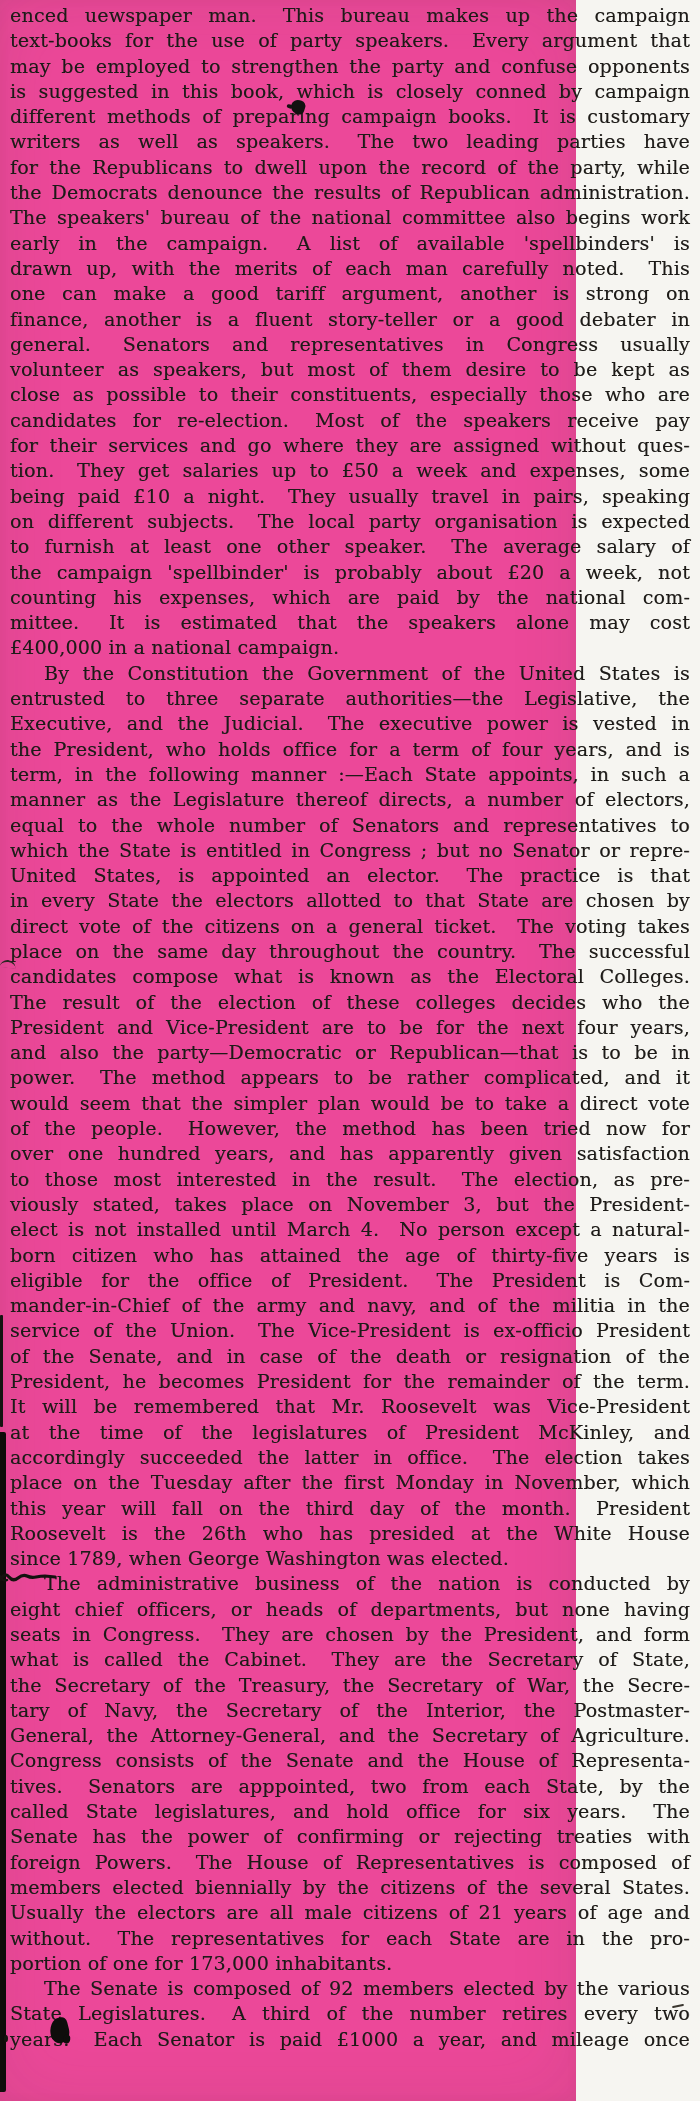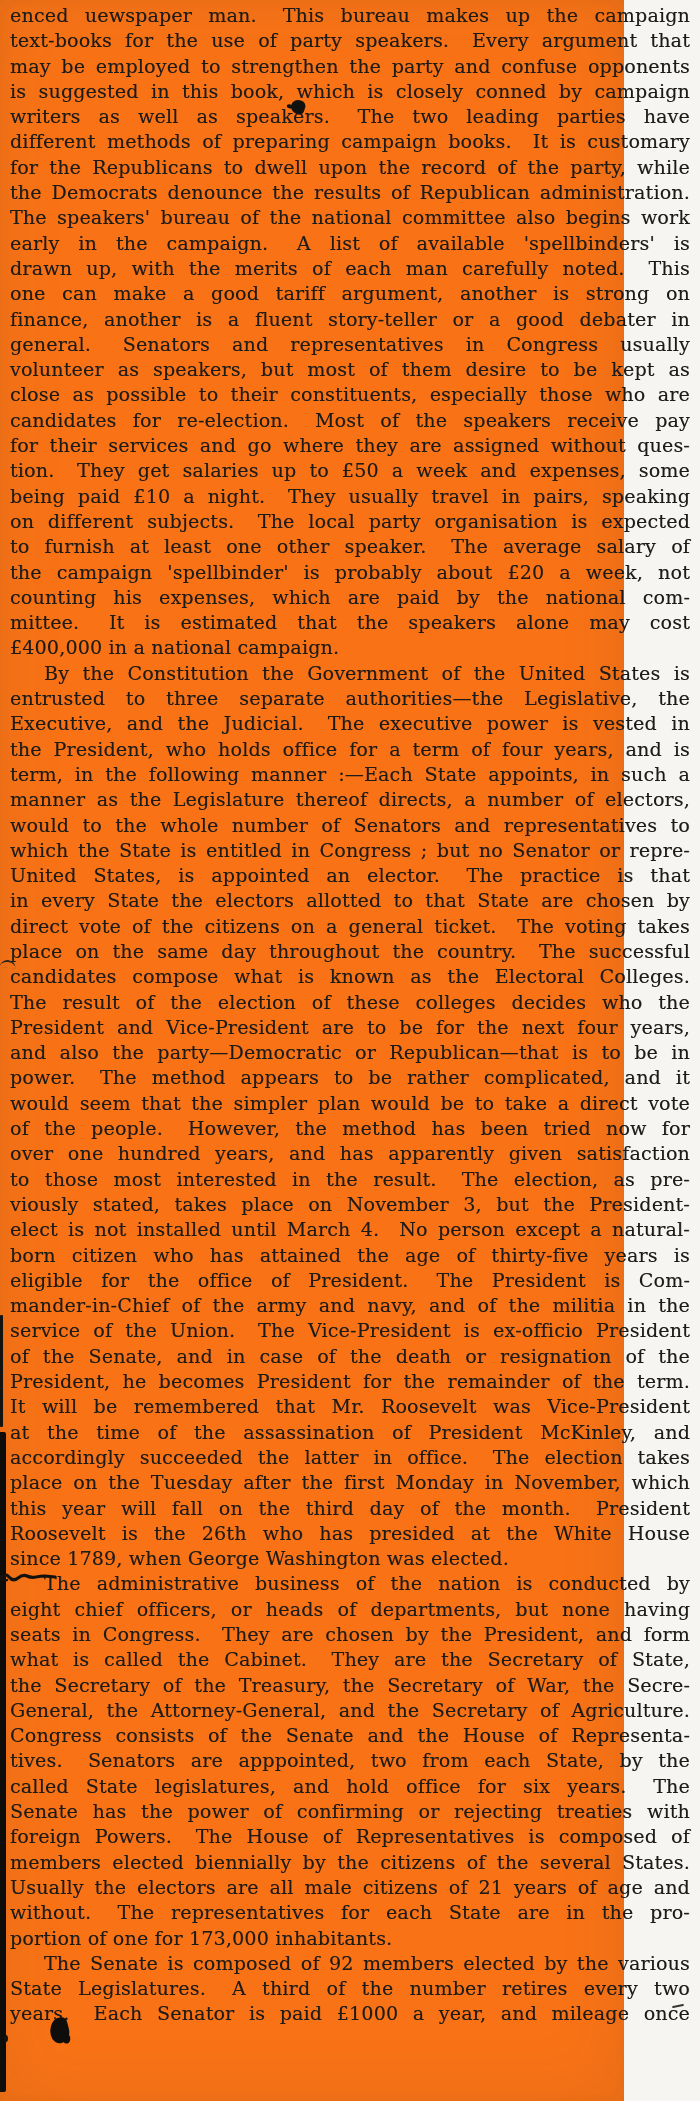--- a/index.html
+++ b/index.html
@@ -4,22 +4,22 @@
 <style>
   html,body{margin:0;padding:0;}
   body{
     width:700px;height:2101px;
     background:#f6f5f1;
     font-family:"DejaVu Serif","Liberation Serif",serif;
     overflow:hidden;
   }
   .page{
     position:relative;
-    width:624px;height:2101px;
-    background:#f97316;
+    width:576px;height:2101px;
+    background:#ec4899;
   }
   .vignette{
     position:absolute;inset:0;pointer-events:none;
     box-shadow:inset 0 0 70px rgba(60,55,45,0.10), inset 0 0 12px rgba(60,55,45,0.05);
   }
   .text-column{
     position:absolute;
     left:10px;top:3px;
     width:680px;
   }
@@ -79,22 +79,22 @@
 </style>
 </head>
 <body>
 
 <div class="page">
   <div class="text-column">
       <div class="line">enced uewspaper man.  This bureau makes up the campaign</div>
       <div class="line">text-books for the use of party speakers.  Every argument that</div>
       <div class="line">may be employed to strengthen the party and confuse opponents</div>
       <div class="line">is suggested in this book, which is closely conned by campaign</div>
+      <div class="line">different methods of preparing campaign books.  It is customary</div>
       <div class="line">writers as well as speakers.  The two leading parties have</div>
-      <div class="line">different methods of preparing campaign books.  It is customary</div>
       <div class="line">for the Republicans to dwell upon the record of the party, while</div>
       <div class="line">the Democrats denounce the results of Republican administration.</div>
       <div class="line">The speakers' bureau of the national committee also begins work</div>
       <div class="line">early in the campaign.  A list of available 'spellbinders' is</div>
       <div class="line">drawn up, with the merits of each man carefully noted.  This</div>
       <div class="line">one can make a good tariff argument, another is strong on</div>
       <div class="line">finance, another is a fluent story-teller or a good debater in</div>
       <div class="line">general.  Senators and representatives in Congress usually</div>
       <div class="line">volunteer as speakers, but most of them desire to be kept as</div>
       <div class="line">close as possible to their constituents, especially those who are</div>
@@ -107,21 +107,21 @@
       <div class="line">the campaign 'spellbinder' is probably about £20 a week, not</div>
       <div class="line">counting his expenses, which are paid by the national com-</div>
       <div class="line">mittee.  It is estimated that the speakers alone may cost</div>
       <div class="line short">£400,000 in a national campaign.</div>
       <div class="line indent">By the Constitution the Government of the United States is</div>
       <div class="line">entrusted to three separate authorities—the Legislative, the</div>
       <div class="line">Executive, and the Judicial.  The executive power is vested in</div>
       <div class="line">the President, who holds office for a term of four years, and is</div>
       <div class="line">term, in the following manner :—Each State appoints, in such a</div>
       <div class="line">manner as the Legislature thereof directs, a number of electors,</div>
-      <div class="line">would to the whole number of Senators and representatives to</div>
+      <div class="line">equal to the whole number of Senators and representatives to</div>
       <div class="line">which the State is entitled in Congress ; but no Senator or repre-</div>
       <div class="line">United States, is appointed an elector.  The practice is that</div>
       <div class="line">in every State the electors allotted to that State are chosen by</div>
       <div class="line">direct vote of the citizens on a general ticket.  The voting takes</div>
       <div class="line">place on the same day throughout the country.  The successful</div>
       <div class="line">candidates compose what is known as the Electoral Colleges.</div>
       <div class="line">The result of the election of these colleges decides who the</div>
       <div class="line">President and Vice-President are to be for the next four years,</div>
       <div class="line">and also the party—Democratic or Republican—that is to be in</div>
       <div class="line">power.  The method appears to be rather complicated, and it</div>
@@ -131,31 +131,32 @@
       <div class="line">to those most interested in the result.  The election, as pre-</div>
       <div class="line">viously stated, takes place on November 3, but the President-</div>
       <div class="line">elect is not installed until March 4.  No person except a natural-</div>
       <div class="line">born citizen who has attained the age of thirty-five years is</div>
       <div class="line">eligible for the office of President.  The President is Com-</div>
       <div class="line">mander-in-Chief of the army and navy, and of the militia in the</div>
       <div class="line">service of the Union.  The Vice-President is ex-officio President</div>
       <div class="line">of the Senate, and in case of the death or resignation of the</div>
       <div class="line">President, he becomes President for the remainder of the term.</div>
       <div class="line">It will be remembered that Mr. Roosevelt was Vice-President</div>
-      <div class="line">at the time of the assassination of President McKinley, and</div>
+      <div class="line">at the time of the legislatures of President McKinley, and</div>
       <div class="line">accordingly succeeded the latter in office.  The election takes</div>
       <div class="line">place on the Tuesday after the first Monday in November, which</div>
       <div class="line">this year will fall on the third day of the month.  President</div>
       <div class="line">Roosevelt is the 26th who has presided at the White House</div>
       <div class="line short">since 1789, when George Washington was elected.</div>
       <div class="line indent">The administrative business of the nation is conducted by</div>
       <div class="line">eight chief officers, or heads of departments, but none having</div>
       <div class="line">seats in Congress.  They are chosen by the President, and form</div>
       <div class="line">what is called the Cabinet.  They are the Secretary of State,</div>
       <div class="line">the Secretary of the Treasury, the Secretary of War, the Secre-</div>
+      <div class="line">tary of Navy, the Secretary of the Interior, the Postmaster-</div>
       <div class="line">General, the Attorney-General, and the Secretary of Agriculture.</div>
       <div class="line">Congress consists of the Senate and the House of Representa-</div>
       <div class="line">tives.  Senators are apppointed, two from each State, by the</div>
       <div class="line">called State legislatures, and hold office for six years.  The</div>
       <div class="line">Senate has the power of confirming or rejecting treaties with</div>
       <div class="line">foreign Powers.  The House of Representatives is composed of</div>
       <div class="line">members elected biennially by the citizens of the several States.</div>
       <div class="line">Usually the electors are all male citizens of 21 years of age and</div>
       <div class="line">without.  The representatives for each State are in the pro-</div>
       <div class="line short">portion of one for 173,000 inhabitants.</div>

